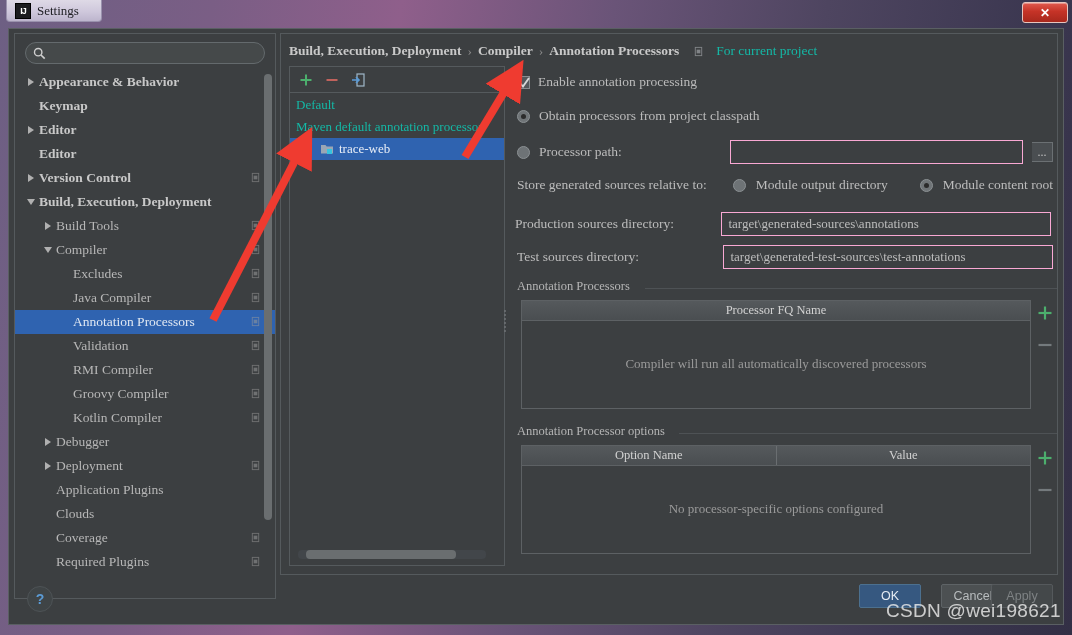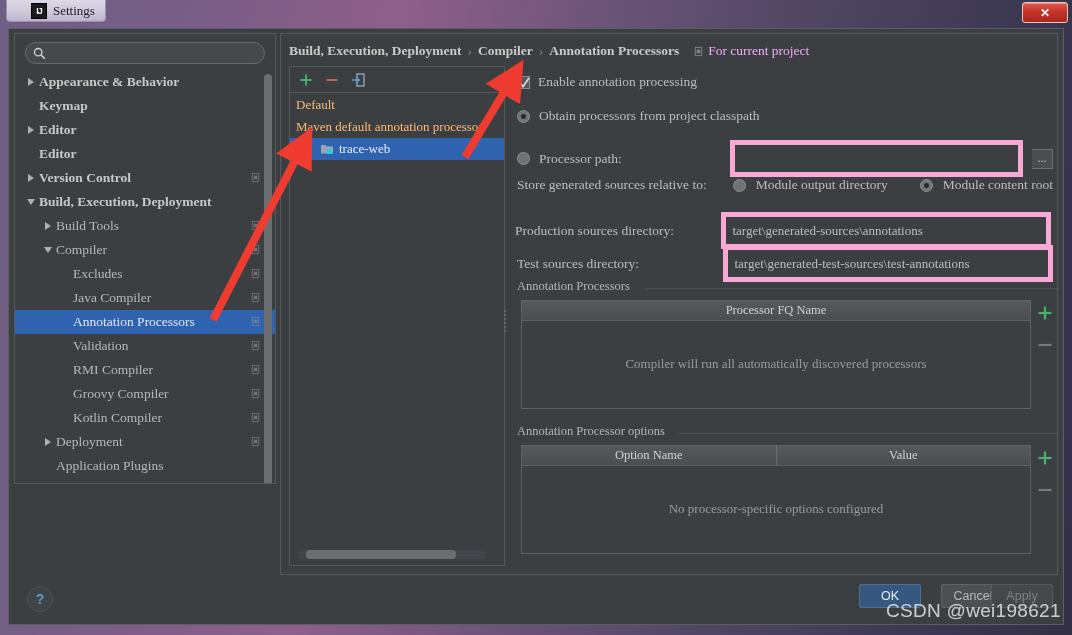--- a/index.html
+++ b/index.html
@@ -20,21 +20,21 @@
   .titlebar {
     position: absolute; left: 0; top: 0; width: 1072px; height: 26px;
   }
   .title-tab {
     position: absolute; left: 6px; top: 0px;
     height: 22px; min-width: 96px;
     background: linear-gradient(180deg,#ded9e6 0%, #cfc8dc 55%, #bdb5cd 100%);
     border: 1px solid #9a92ad; border-top: none;
     border-radius: 0 0 4px 4px;
     display: flex; align-items: center; gap: 6px;
-    padding: 0 10px 0 24px;
+    padding: 0 10px 0 8px;
     box-sizing: border-box;
   }
   .ij-logo {
     width: 14px; height: 14px; background: #1b1b1f;
     border: 1px solid #000;
     color: #fff; font-family: "Liberation Sans", sans-serif;
     font-size: 9px; font-weight: bold;
     display: flex; align-items: center; justify-content: center;
     letter-spacing: -1px;
   }
@@ -60,21 +60,21 @@
     position: absolute; left: 8px; top: 28px;
     width: 1056px; height: 597px;
     background: #3c3f41;
     border: 1px solid #5a5f63;
     box-sizing: border-box;
   }
 
   
   .sidebar {
     position: absolute; left: 5px; top: 4px;
-    width: 262px; height: 451px;
+    width: 262px; height: 566px;
     background: #3c3f41;
     border: 1px solid #555a5d;
     box-sizing: border-box;
     overflow: hidden;
   }
   .search-wrap {
     position: absolute; left: 10px; top: 8px;
     width: 240px; height: 22px;
     background: #45494a;
     border: 1px solid #646a6d;
@@ -122,41 +122,41 @@
     border: 1px solid #555a5d;
     box-sizing: border-box;
   }
   .breadcrumb {
     position: absolute; left: 8px; top: 9px;
     display: flex; align-items: center; gap: 6px;
     font-size: 13.5px; color: #c9c9c9; font-weight: bold;
     white-space: nowrap;
   }
   .breadcrumb .sep { color: #8a8a8a; font-weight: normal; }
-  .bc-scope { display:flex; align-items:center; gap:4px; margin-left:8px; font-weight: normal; color:#f0abfc; }
+  .bc-scope { display:flex; align-items:center; gap:12px; margin-left:8px; font-weight: normal; color:#14b8a6; }
   .bc-scope .copy-icon2 { width: 11px; height: 11px; opacity:.85; position: static; }
 
   
   .profiles {
     position: absolute; left: 8px; top: 32px;
     width: 216px; height: 500px;
     background: #3c3f41; border: 1px solid #555a5d;
     box-sizing: border-box;
   }
   .prof-toolbar {
     position: absolute; left: 0; top: 0; width: 100%; height: 26px;
     border-bottom: 1px solid #555a5d;
     display: flex; align-items: center; gap: 10px; padding-left: 8px;
     box-sizing: border-box;
   }
   .tb-ico { width: 16px; height: 16px; display: block; }
   .prof-list { position: absolute; left:0; top: 27px; right: 0; bottom: 0; }
   .prof-row {
     height: 22px; display: flex; align-items: center;
-    padding-left: 6px; color: #fdba74; font-size: 13px;
+    padding-left: 6px; color: #14b8a6; font-size: 13px;
     white-space: nowrap; box-sizing: border-box;
   }
   .prof-row.sel { background: #2f63b0; color: #e8eef7; }
   .prof-row .mod-icon { width: 14px; height: 14px; margin-right: 5px; margin-left: 24px; }
   .prof-hsb {
     position: absolute; left: 8px; bottom: 6px; width: 188px; height: 9px;
     background: #42464a; border-radius: 4px;
   }
   .prof-hsb i { position:absolute; left:8px; top:0; width:150px; height:9px; background:#6a6e70; border-radius:4px; display:block; }
 
@@ -185,22 +185,22 @@
     background: #6f7477; border: 1px solid #8b9093;
     box-sizing: border-box; position: relative; flex: 0 0 13px;
   }
   .radio.on::after {
     content:''; position:absolute; left:3px; top:3px;
     width:5px; height:5px; border-radius:50%; background:#2b2b2b;
   }
   .radio.off { background:#6e7376; }
 
   .tfield {
-    background: #3c3f41; border: 5px solid #f9a8d4;
-    height: 37px; box-sizing: border-box;
+    background: #3c3f41; border: 1px solid #f9a8d4;
+    height: 24px; box-sizing: border-box;
     color: #bdbdbd; font-size: 13px;
     display: flex; align-items: center; padding-left: 6px;
     white-space: nowrap; overflow: hidden;
   }
   .browse-btn {
     width: 22px; height: 20px; box-sizing: border-box;
     background: #4a4e51; border: 1px solid #6b7073; border-left: none;
     color: #c0c0c0; font-size: 12px;
     display:flex; align-items:center; justify-content:center;
   }
@@ -415,20 +415,26 @@
               <rect x="4" y="4" width="4" height="4" fill="#9a9a9a"></rect>
             </svg>
           </div>
           <div class="tree-row" style="padding-left: 42px;">
             <span class="tw"></span>
             <span class="lbl">Kotlin Compiler</span>
             <svg class="copy-icon" viewBox="0 0 12 12">
               <rect x="2.5" y="1.5" width="7" height="9" fill="none" stroke="#9a9a9a" stroke-width="1"></rect>
               <rect x="4" y="4" width="4" height="4" fill="#9a9a9a"></rect>
             </svg>
+          </div>
+          <div class="tree-row" style="padding-left: 25px;">
+            <span class="tw">
+              <span class="tri tri-right"></span>
+            </span>
+            <span class="lbl">Debugger</span>
           </div>
           <div class="tree-row" style="padding-left: 25px;">
             <span class="tw">
               <span class="tri tri-right"></span>
             </span>
             <span class="lbl">Deployment</span>
             <svg class="copy-icon" viewBox="0 0 12 12">
               <rect x="2.5" y="1.5" width="7" height="9" fill="none" stroke="#9a9a9a" stroke-width="1"></rect>
               <rect x="4" y="4" width="4" height="4" fill="#9a9a9a"></rect>
             </svg>

